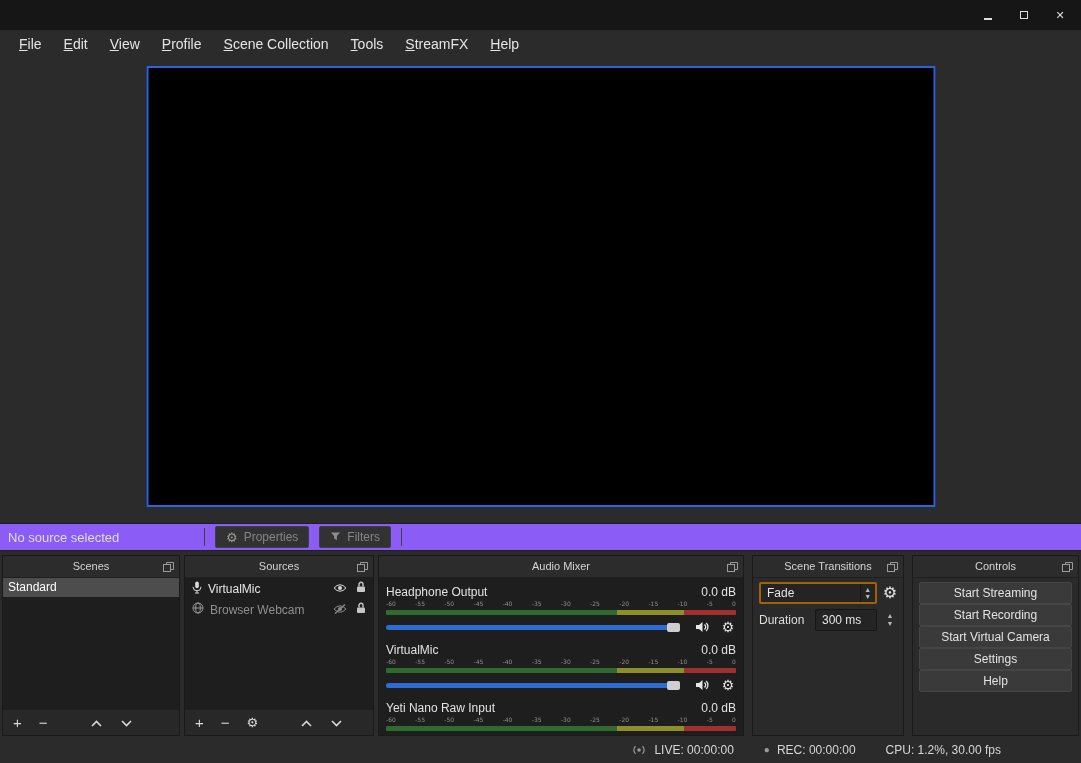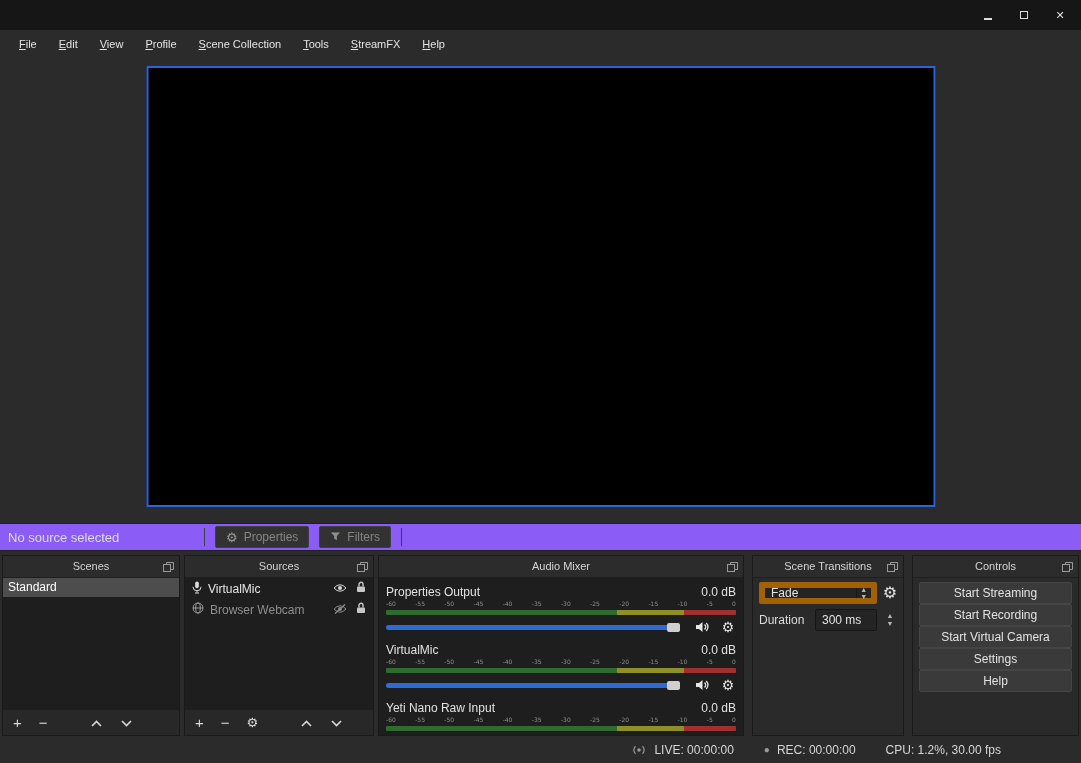--- a/index.html
+++ b/index.html
@@ -10,21 +10,21 @@
   .titlebar{height:30px;background:#161617;display:flex;align-items:center;justify-content:center;position:relative}
   .titlebar .title{font-size:13px;font-weight:700;color:#ececec}
   .win-buttons{position:absolute;right:8px;top:0;height:100%;display:flex;align-items:center;gap:10px}
   .winbtn{width:26px;height:22px;display:flex;align-items:center;justify-content:center;color:#dcdcdc}
   .min-glyph{width:8px;height:2px;background:#dcdcdc;display:inline-block;margin-top:7px}
   .max-glyph{width:8px;height:8px;border:1.5px solid #dcdcdc;display:inline-block}
   .close-glyph{font-size:11px;color:#dcdcdc}
 
   
   .menubar{height:28px;display:flex;align-items:center;padding-left:8px;background:#2b2b2b}
-  .menu-item{display:inline-block;padding:4px 11px;font-size:11px;color:#e4e4e4}
+  .menu-item{display:inline-block;padding:4px 11px;font-size:14px;color:#e4e4e4}
   .menu-item::first-letter{text-decoration:underline}
 
   
   .preview{height:465px;position:relative;background:#2b2b2b}
   .canvas{position:absolute;left:50%;transform:translateX(-50%);top:8px;width:789px;height:441px;background:#000;border:2px solid var(--accent_blue,#2a63de)}
 
   
   .source-toolbar{height:28px;display:flex;align-items:center;background:#8b5cf6;border-top:1px solid #202020;border-bottom:1px solid #202020;padding:0 8px;gap:10px}
   .no-source{font-size:13px;color:#dedede;width:186px}
   .vsep{width:1px;height:18px;background:#3f3f3f}
@@ -71,21 +71,21 @@
   .vol-row{display:flex;align-items:center;margin-top:3px;gap:9px;height:18px}
   .vol-slider{flex:1;height:5px;background:#0e0e0e;border-radius:2px;position:relative;margin-right:4px}
   .vol-fill{position:absolute;left:0;top:0;bottom:0;width:calc(100% - 7px);background:var(--slider_blue,#2e6bd2);border-radius:2px}
   .vol-handle{position:absolute;right:0;top:-2px;width:13px;height:9px;background:#cfcfcf;border-radius:2px}
   .speaker-btn{width:18px;display:flex;justify-content:center}
   .mixer-gear{font-size:14px;color:#e0e0e0;width:16px;text-align:center;line-height:1}
 
   
   .transitions-body{padding:4px 6px;background:#2a2a2a}
   .trans-row{display:flex;align-items:center;gap:6px;margin-bottom:5px}
-  .combobox{flex:1;height:22px;background:#242424;border:6px solid #a16207;border-radius:2px;display:flex;align-items:stretch}
+  .combobox{flex:1;height:22px;background:#242424;border:2px solid #a16207;border-radius:2px;display:flex;align-items:stretch}
   .combo-text{flex:1;padding-left:6px;font-size:12px;color:#e4e4e4;display:flex;align-items:center}
   .combo-spin{width:15px;border-left:1px solid #161616;display:flex;flex-direction:column;align-items:center;justify-content:center}
   .combo-spin span{font-size:7px;color:#b8b8b8;height:7px;line-height:7px}
   .trans-gear{font-size:16px;color:#e0e0e0;line-height:1}
   .duration-label{font-size:12px;color:#dcdcdc;width:50px}
   .spinbox{flex:1;height:22px;background:#242424;border:1px solid #161616;border-radius:2px;display:flex;align-items:center}
   .spin-text{flex:1;padding-left:6px;font-size:12px;color:#e4e4e4}
   .spin-arrows{width:14px;display:flex;flex-direction:column;align-items:center}
   .spin-arrows span{font-size:7px;color:#b8b8b8;height:8px;line-height:8px}
 
@@ -269,21 +269,21 @@
           <svg width="11" height="10" viewBox="0 0 11 10">
               <rect x="0.5" y="2.5" width="7" height="7" fill="none" stroke="#9a9a9a"></rect>
               <path d="M3.5 2.5 V0.5 H10.5 V7.5 H7.5" fill="none" stroke="#9a9a9a"></path>
             </svg>
         </span>
       </div>
       <div class="panel-body dark mixer-body">
 
         <div class="channel">
           <div class="ch-head">
-            <span class="ch-name">Properties Output</span>
+            <span class="ch-name">Headphone Output</span>
             <span class="ch-level">0.0 dB</span>
           </div>
           <div class="ticks">
               <span>-60</span>
               <span>-55</span>
               <span>-50</span>
               <span>-45</span>
               <span>-40</span>
               <span>-35</span>
               <span>-30</span>

